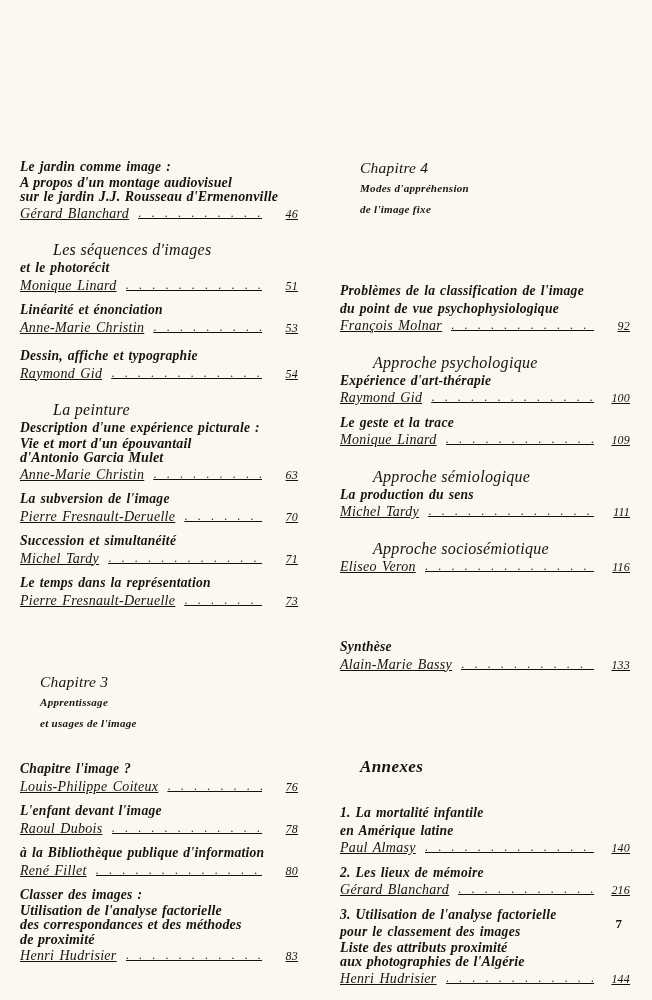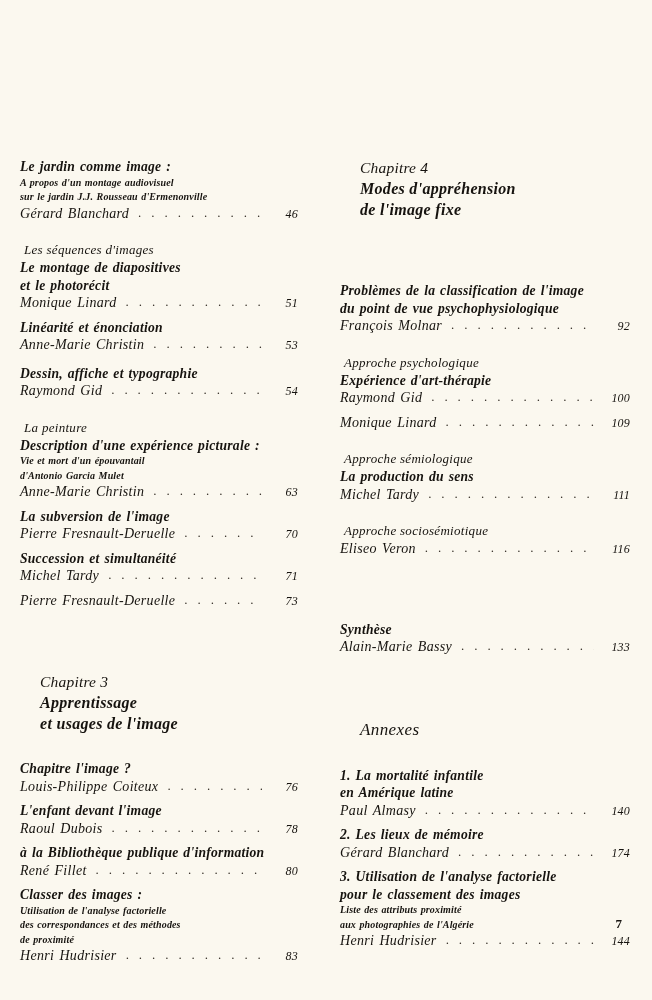--- a/index.html
+++ b/index.html
@@ -51,74 +51,76 @@
   .chapter-num {
     font-style: italic;
     font-weight: normal;
     font-size: 15.5px;
     line-height: 20px;
     letter-spacing: 0.2px;
   }
   .chapter-title-line {
     font-style: italic;
     font-weight: bold;
-    font-size: 16px;
+    font-size: 11px;
     line-height: 21px;
     letter-spacing: 0.3px;
   }
 
   
   .bigsection {
     font-style: italic;
-    font-weight: normal;
+    font-weight: bold;
     font-size: 17px;
     line-height: 22px;
     margin-left: 20px;
     letter-spacing: 0.4px;
+    margin-top: 20px;
   }
 
   
   .subsection {
     font-style: italic;
     font-weight: normal;
-    font-size: 13px;
+    font-size: 16px;
     line-height: 19px;
-    margin-left: 4px;
+    margin-left: 33px;
     letter-spacing: 0.3px;
   }
 
   
   .entry {
     margin: 0;
   }
   .title-line {
     font-style: italic;
     font-weight: bold;
     font-size: 13.6px;
     line-height: 17.5px;
     letter-spacing: 0.25px;
     word-spacing: 1.2px;
   }
   .sub-line {
     font-style: italic;
     font-weight: bold;
-    font-size: 10px;
+    font-size: 14px;
     line-height: 14.5px;
     letter-spacing: 0.15px;
     word-spacing: 0.8px;
   }
   .author-row {
     display: flex;
     align-items: flex-start;
     font-style: italic;
     font-weight: normal;
     font-size: 14px;
     line-height: 18.5px;
     letter-spacing: 0.3px;
     word-spacing: 1.5px;
+    text-decoration: underline;
   }
   .author-name {
     white-space: nowrap;
     flex: 0 0 auto;
   }
   .leader {
     flex: 1 1 auto;
     overflow: hidden;
     white-space: nowrap;
     margin: 0 6px 0 9px;
@@ -168,21 +170,20 @@
           <div class="sub-line">sur le jardin J.J. Rousseau d'Ermenonville</div>
           <div class="author-row">
             <span class="author-name">Gérard Blanchard</span>
             <span class="leader">. . . . . . . . . . . . . . . . . . . . . . . . . . . . . . . . . . . . . . . . . .</span>
             <span class="page-num">46</span>
           </div>
         </div>
         <div class="gap-m"></div>
         <div class="subsection">Les séquences d'images</div>
         <div class="entry">
-          <div class="title-line">Le montage de diapositives</div>
           <div class="title-line">et le photorécit</div>
           <div class="author-row">
             <span class="author-name">Monique Linard</span>
             <span class="leader">. . . . . . . . . . . . . . . . . . . . . . . . . . . . . . . . . . . . . . . . . .</span>
             <span class="page-num">51</span>
           </div>
         </div>
         <div class="gap-xs"></div>
         <div class="entry">
           <div class="title-line">Linéarité et énonciation</div>
@@ -226,20 +227,21 @@
         <div class="entry">
           <div class="title-line">Succession et simultanéité</div>
           <div class="author-row">
             <span class="author-name">Michel Tardy</span>
             <span class="leader">. . . . . . . . . . . . . . . . . . . . . . . . . . . . . . . . . . . . . . . . . .</span>
             <span class="page-num">71</span>
           </div>
         </div>
         <div class="gap-xs"></div>
         <div class="entry">
+          <div class="title-line">Le temps dans la représentation</div>
           <div class="author-row">
             <span class="author-name">Pierre Fresnault-Deruelle</span>
             <span class="leader">. . . . . . . . . . . . . . . . . . . . . . . . . . . . . . . . . . . . . . . . . .</span>
             <span class="page-num">73</span>
           </div>
         </div>
         <div class="gap-xxl"></div>
         <div class="chapter">
           <div class="chapter-num">Chapitre 3</div>
           <div class="chapter-title-line">Apprentissage</div>
@@ -306,20 +308,21 @@
         <div class="entry">
           <div class="title-line">Expérience d'art-thérapie</div>
           <div class="author-row">
             <span class="author-name">Raymond Gid</span>
             <span class="leader">. . . . . . . . . . . . . . . . . . . . . . . . . . . . . . . . . . . . . . . . . .</span>
             <span class="page-num">100</span>
           </div>
         </div>
         <div class="gap-xs"></div>
         <div class="entry">
+          <div class="title-line">Le geste et la trace</div>
           <div class="author-row">
             <span class="author-name">Monique Linard</span>
             <span class="leader">. . . . . . . . . . . . . . . . . . . . . . . . . . . . . . . . . . . . . . . . . .</span>
             <span class="page-num">109</span>
           </div>
         </div>
         <div class="gap-m"></div>
         <div class="subsection">Approche sémiologique</div>
         <div class="entry">
           <div class="title-line">La production du sens</div>
@@ -358,21 +361,21 @@
             <span class="leader">. . . . . . . . . . . . . . . . . . . . . . . . . . . . . . . . . . . . . . . . . .</span>
             <span class="page-num">140</span>
           </div>
         </div>
         <div class="gap-xs"></div>
         <div class="entry">
           <div class="title-line">2. Les lieux de mémoire</div>
           <div class="author-row">
             <span class="author-name">Gérard Blanchard</span>
             <span class="leader">. . . . . . . . . . . . . . . . . . . . . . . . . . . . . . . . . . . . . . . . . .</span>
-            <span class="page-num">174</span>
+            <span class="page-num">216</span>
           </div>
         </div>
         <div class="gap-xs"></div>
         <div class="entry">
           <div class="title-line">3. Utilisation de l'analyse factorielle</div>
           <div class="title-line">pour le classement des images</div>
           <div class="sub-line">Liste des attributs proximité</div>
           <div class="sub-line">aux photographies de l'Algérie</div>
           <div class="author-row">
             <span class="author-name">Henri Hudrisier</span>

